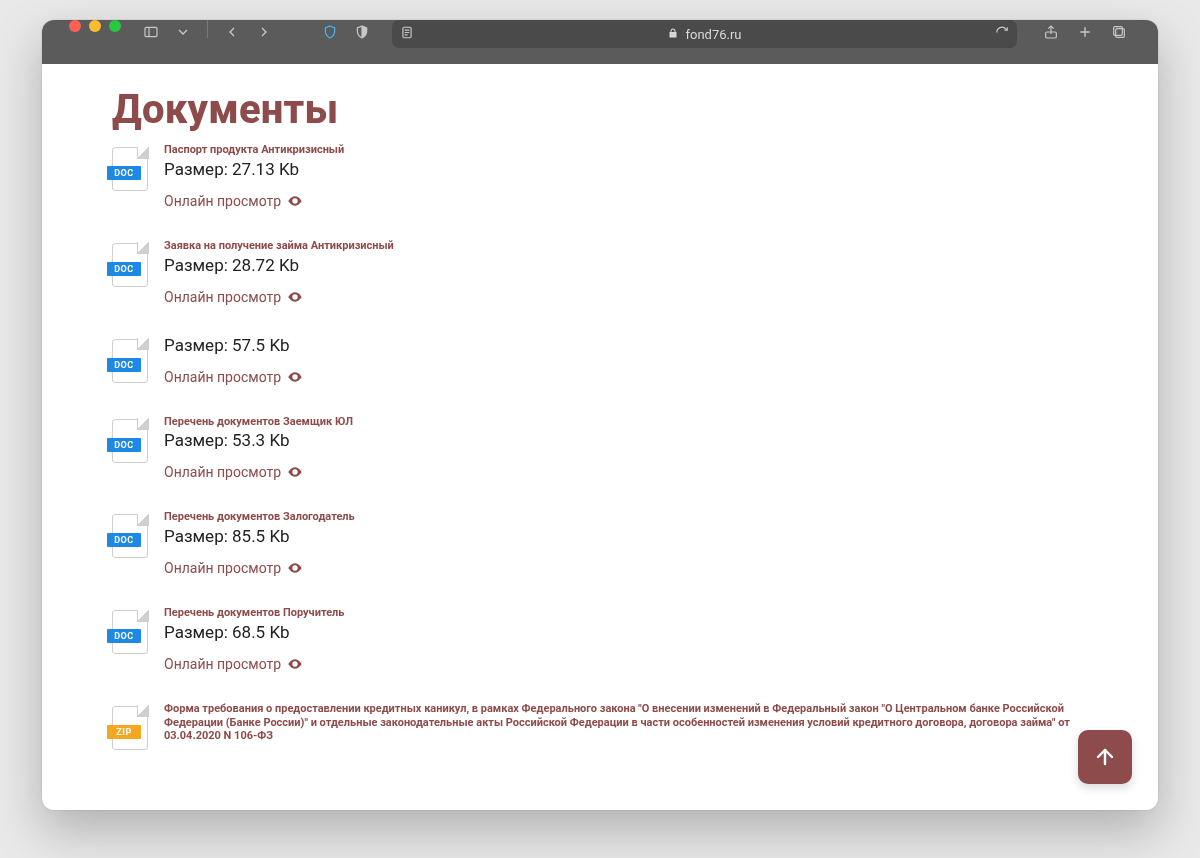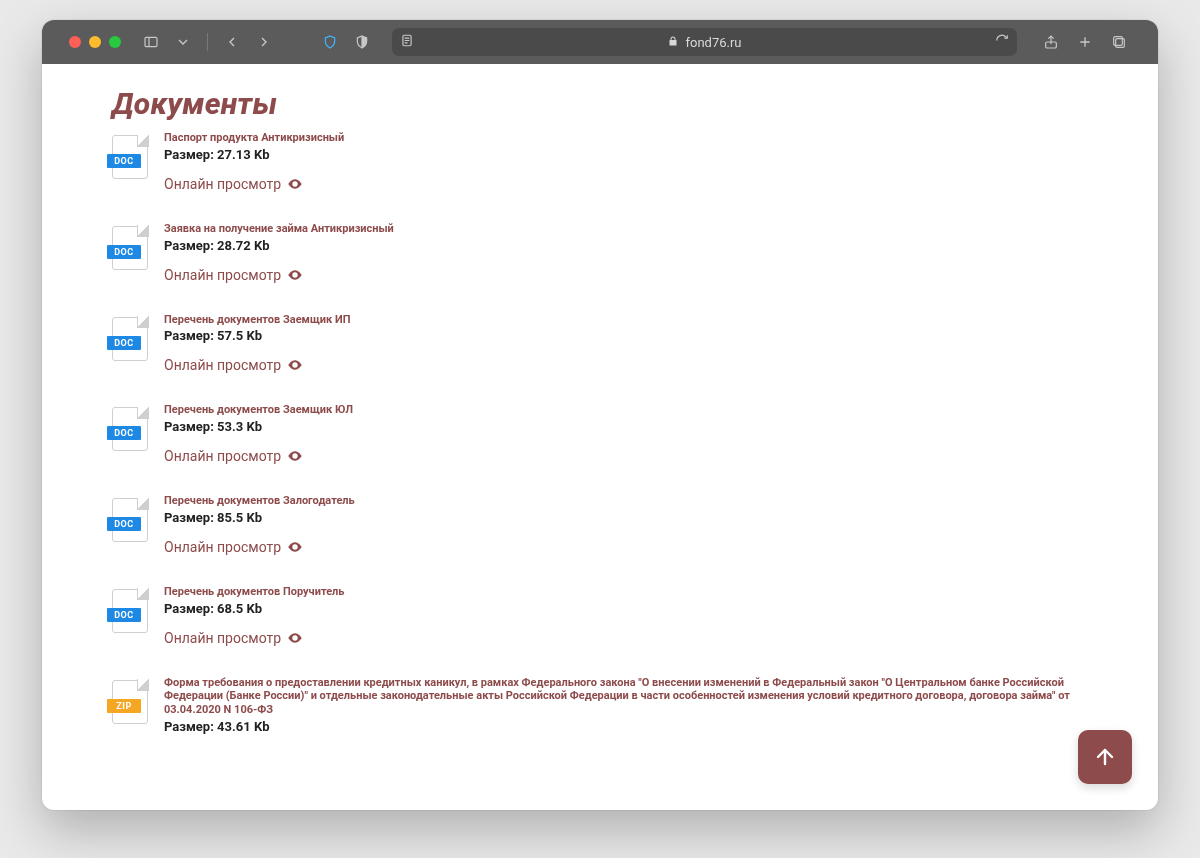--- a/index.html
+++ b/index.html
@@ -33,21 +33,21 @@
     box-shadow:0 20px 50px rgba(0,0,0,.25),0 0 0 1px rgba(0,0,0,.05);
     position:relative;
     display:flex;
     flex-direction:column;
   }
   
   .chrome{
     height:44px;
     background:var(--browser-chrome);
     display:flex;
-    align-items:center;
+    align-items:flex-start;
     padding:0 27px;
     gap:8px;
     flex:0 0 auto;
   }
   .traffic{display:flex;gap:8px;margin-right:10px;}
   .tl{width:12px;height:12px;border-radius:50%;}
   .tl.red{background:#FF5F57;}
   .tl.yellow{background:#FEBC2E;}
   .tl.green{background:#28C840;}
   .chrome-sep{width:1px;height:18px;background:rgba(255,255,255,.18);margin:0 4px;}
@@ -83,24 +83,23 @@
   
   .page{
     flex:1;
     overflow:auto;
     padding:22px 70px 40px 70px;
     position:relative;
   }
   h1.page-title{
     color:var(--brand);
     font-weight:800;
-    font-size:30px;
+    font-size:40px;
     margin:0 0 10px 0;
     letter-spacing:.2px;
-    font-style:italic;
   }
   .doclist{display:flex;flex-direction:column;gap:30px;margin-top:8px;}
   .doc{
     display:flex;
     align-items:flex-start;
     gap:16px;
   }
   .file-ico{
     width:36px;height:44px;flex:0 0 auto;margin-top:4px;position:relative;
   }
@@ -118,21 +117,21 @@
     color:#fff;font-size:9px;font-weight:700;line-height:14px;letter-spacing:.5px;
     border-radius:1px;text-align:center;
   }
   .file-ico.doc .tag{background:var(--doc-blue);}
   .file-ico.zip .tag{background:var(--zip-amber);}
   .meta{display:flex;flex-direction:column;gap:2px;min-width:0;}
   .doc-title{
     color:var(--brand);font-weight:700;font-size:11px;line-height:1.25;
     text-decoration:none;
   }
-  .doc-size{color:var(--text);font-weight:700;font-size:13px;}
+  .doc-size{color:var(--text);font-weight:400;font-size:17px;}
   .preview{
     color:var(--brand);font-size:14px;display:flex;align-items:center;gap:6px;
     text-decoration:none;margin-top:12px;
   }
   .preview .eye{width:16px;height:16px;}
   .preview .eye svg{width:16px;height:16px;display:block;}
   
   .to-top{
     position:absolute;right:26px;bottom:26px;
     width:54px;height:54px;border-radius:10px;background:var(--brand);
@@ -279,21 +278,20 @@
               </span>
             </a>
           </div>
         </div>
         <div class="doc">
           <div class="file-ico doc">
             <div class="sheet"></div>
             <div class="tag">DOC</div>
           </div>
           <div class="meta">
-            <a class="doc-title" href="#">Перечень документов Заемщик ИП</a>
             <div class="doc-size">Размер: 57.5 Kb</div>
             <a class="preview" href="#">
               <span>Онлайн просмотр</span>
               <span class="eye">
                 <svg viewBox="0 0 24 24">
   <path fill="#8E4B4B" d="M12 5C6 5 2 12 2 12s4 7 10 7 10-7 10-7-4-7-10-7zm0 11a4 4 0 110-8 4 4 0 010 8z"></path>
   <circle cx="12" cy="12" r="2" fill="#fff"></circle>
 </svg>
               </span>
             </a>
@@ -356,21 +354,20 @@
             </a>
           </div>
         </div>
         <div class="doc">
           <div class="file-ico zip">
             <div class="sheet"></div>
             <div class="tag">ZIP</div>
           </div>
           <div class="meta">
             <a class="doc-title" href="#">Форма требования о предоставлении кредитных каникул, в рамках Федерального закона "О внесении изменений в Федеральный закон "О Центральном банке Российской Федерации (Банке России)" и отдельные законодательные акты Российской Федерации в части особенностей изменения условий кредитного договора, договора займа" от 03.04.2020 N 106-ФЗ</a>
-            <div class="doc-size">Размер: 43.61 Kb</div>
           </div>
         </div>
       </div>
 
     <div class="to-top">
       <svg viewBox="0 0 24 24" fill="none" stroke-width="2.4" stroke-linecap="round" stroke-linejoin="round">
         <line x1="12" y1="19" x2="12" y2="5"></line>
           <polyline points="5 12 12 5 19 12"></polyline>
       </svg>
     </div>

